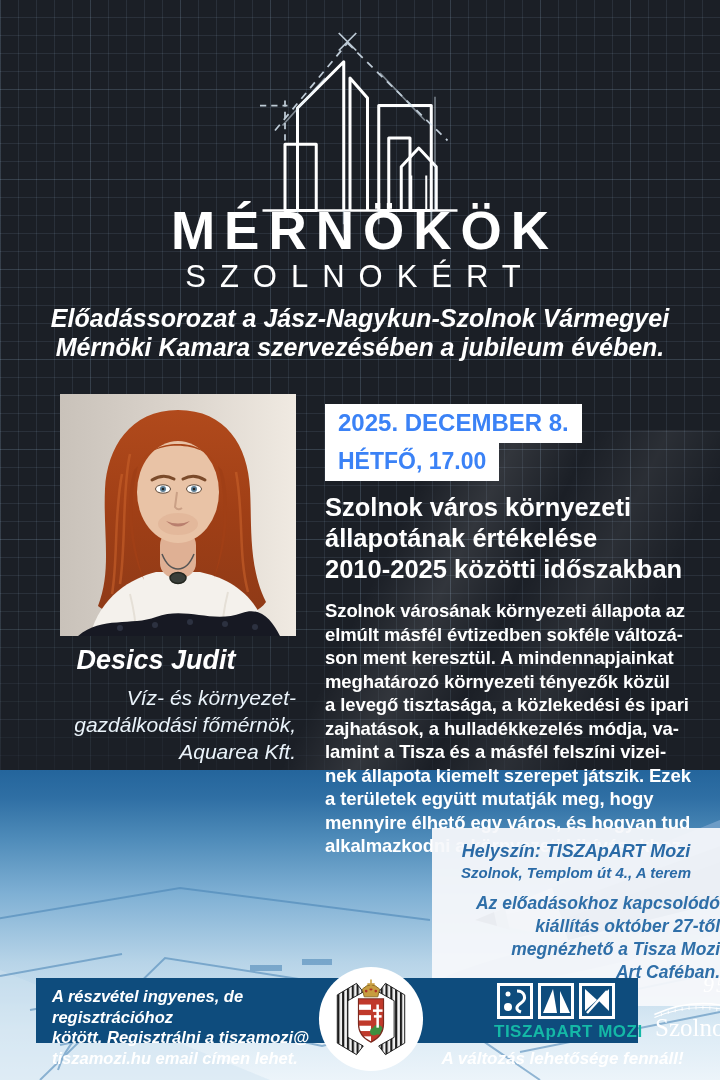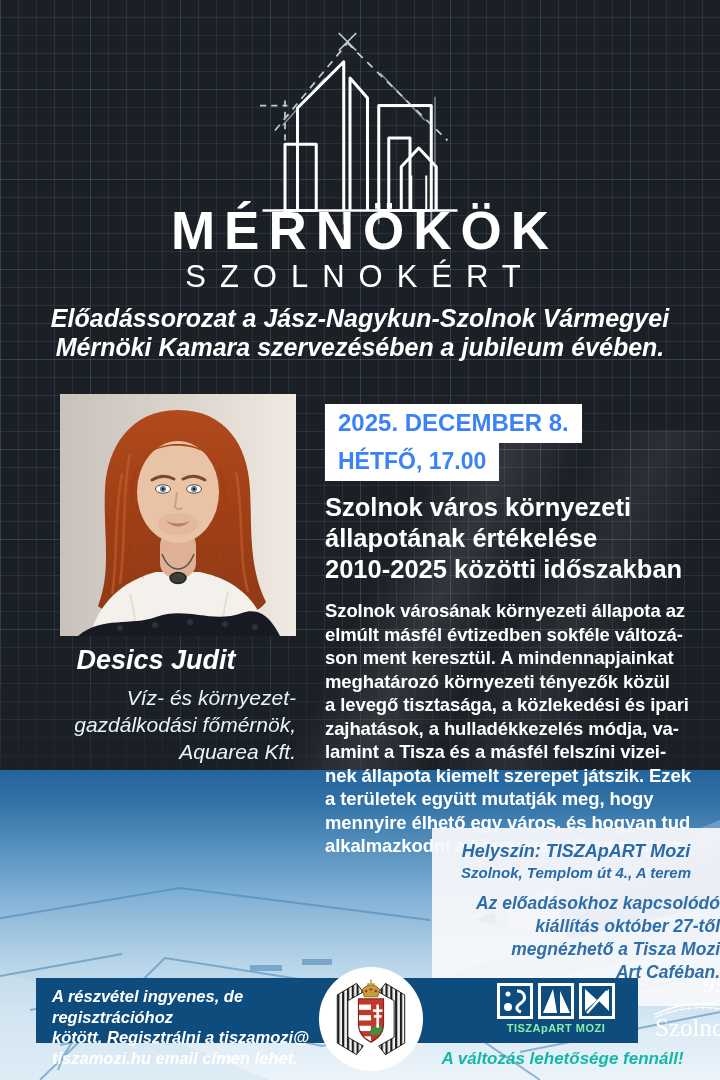--- a/index.html
+++ b/index.html
@@ -52,28 +52,28 @@
   .venue-note{color:#2f6fa8;font-size:17.5px;font-weight:bold;font-style:italic;
     line-height:23px;margin-top:11px;text-align:right;}
   
   .footer-band{position:absolute;left:0;top:978px;width:602px;height:65px;background:#0e4c7d;margin-left:36px;}
   .registration{position:absolute;left:16px;top:8px;width:300px;color:#fff;
     font-size:16.5px;font-weight:bold;font-style:italic;line-height:20.5px;}
   .emblem{position:absolute;left:318px;top:966px;width:106px;height:106px;z-index:8;}
   .tiszapart{position:absolute;left:458px;top:5px;width:124px;text-align:center;}
   .tiles{display:flex;gap:5px;justify-content:center;}
   .tile{width:36px;height:36px;}
-  .tiszapart-label{margin-top:3px;color:#86efac;font-size:11px;font-weight:bold;letter-spacing:0.5px;white-space:nowrap;}
+  .tiszapart-label{margin-top:3px;color:#14b8a6;font-size:17px;font-weight:bold;letter-spacing:0.5px;white-space:nowrap;}
   .szolnok-logo{position:absolute;left:606px;top:-6px;width:108px;color:#fff;text-align:center;}
   .szolnok-950{font-family:"Liberation Serif",serif;font-style:italic;font-size:22px;
     text-align:right;padding-right:8px;letter-spacing:2px;}
   .szolnok-bridge{width:100px;height:26px;margin:-6px auto 0 auto;display:block;}
   .szolnok-name{font-family:"Liberation Serif",serif;font-size:25px;margin-top:-4px;}
   .tagline{position:absolute;left:420px;top:1049px;width:285px;text-align:center;
-    color:#14b8a6;font-size:17px;font-weight:bold;font-style:italic;z-index:7;}
+    color:#ffffff;font-size:17px;font-weight:bold;font-style:italic;z-index:7;}
   .z5{z-index:5;} .z6{z-index:6;}
 </style>
 </head>
 <body>
 
 <div class="poster">
 
   <div class="bg-base"></div>
   <div class="bg-grid"></div>
   <div class="bg-streak"></div>

